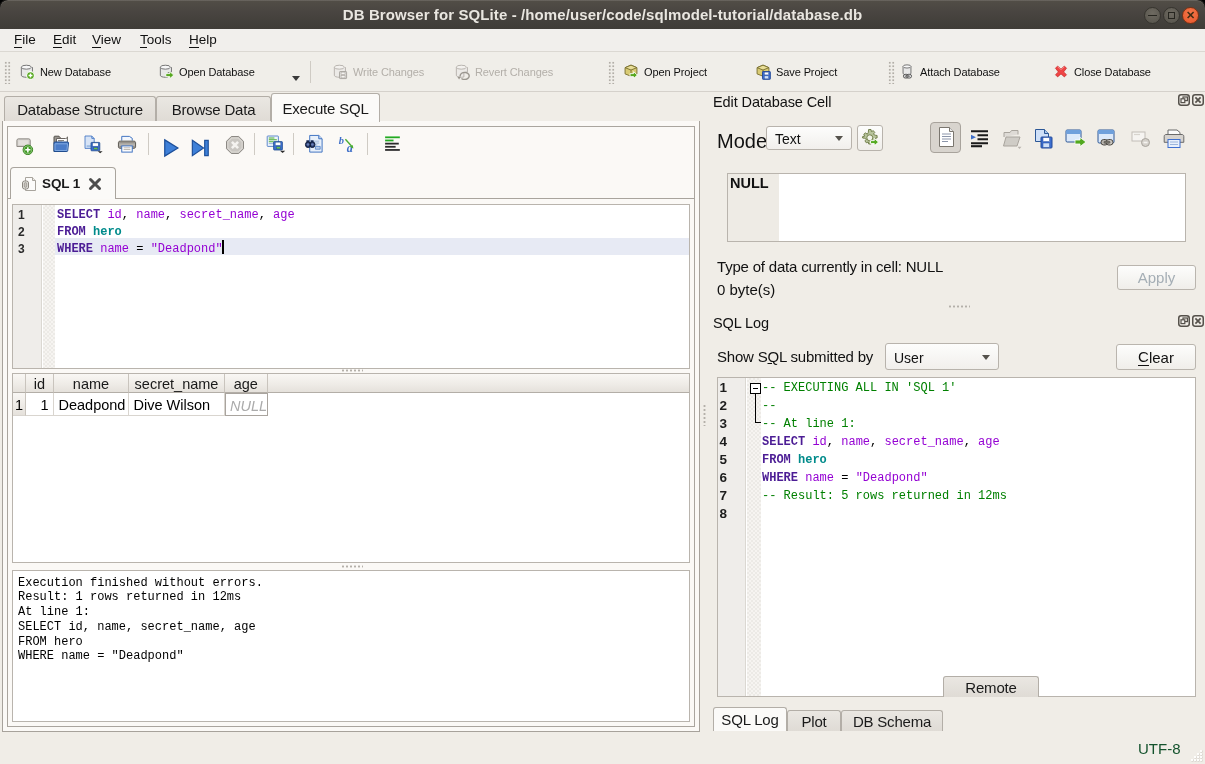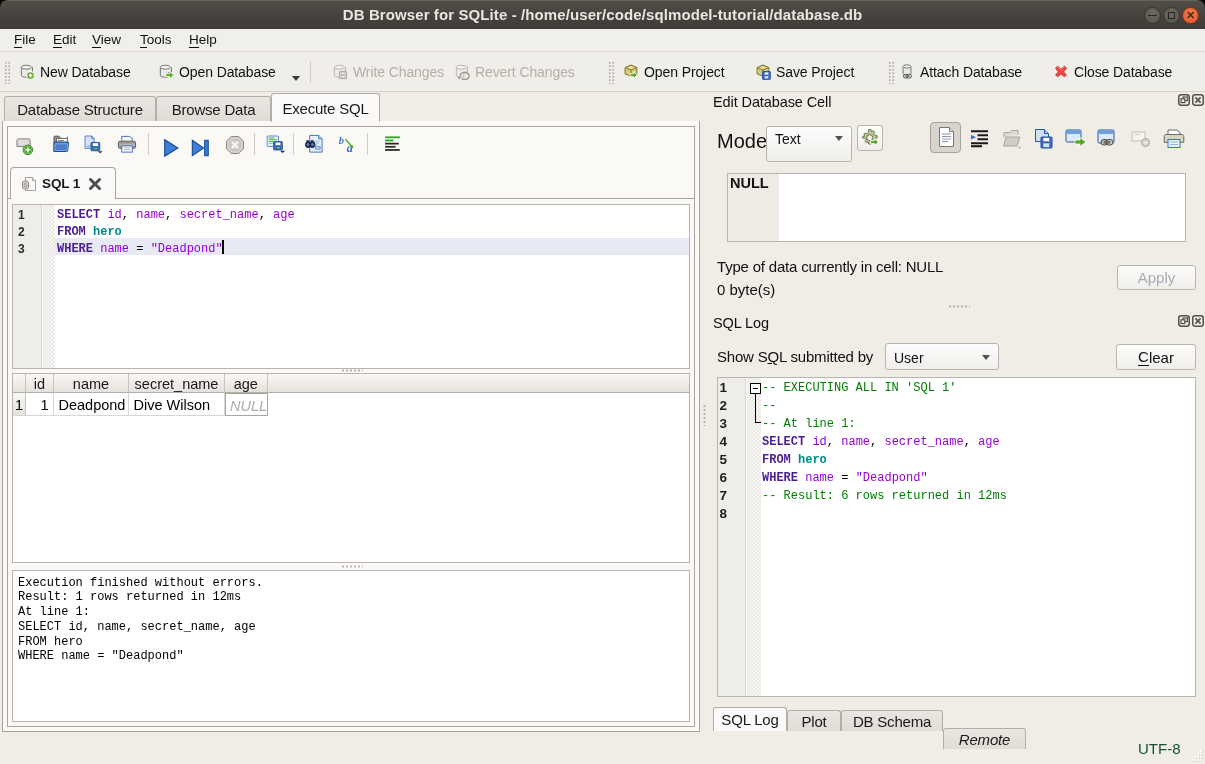--- a/index.html
+++ b/index.html
@@ -20,21 +20,21 @@
 #btn-close{ left:1182px; background:radial-gradient(circle at 50% 35%, #f4784a, #e8552a); border:1px solid #7a3214; }
 #btn-min:after { content:""; position:absolute; left:3px; right:3px; top:7px; height:1.5px; background:#26251f; }
 #btn-max:after { content:""; position:absolute; left:4px; right:4px; top:4px; bottom:4px; border:1.5px solid #26251f; }
 #btn-close:after { content:"\2715"; position:absolute; left:0; right:0; top:1px; text-align:center; font-size:11px; font-weight:bold; color:#432d14; }
 
 #menubar { position:absolute; left:0; top:29px; width:1205px; height:23px; background:#f1efec; border-bottom:1px solid #dbd8d2; }
 .menuitem { position:absolute; top:3px; font-size:13.5px; color:#111; }
 .menuitem u { text-decoration:none; border-bottom:1px solid #111; padding-bottom:0px;}
 
 #toolbar { position:absolute; left:0; top:52px; width:1205px; height:40px; background:#f0eee9; border-bottom:1px solid #d5d1cb; }
-.tbitem { position:absolute; top:0; height:40px; display:flex; align-items:center; font-size:14px; color:#111; letter-spacing:-0.1px; }
+.tbitem { position:absolute; top:0; height:40px; display:flex; align-items:center; font-size:11px; color:#111; letter-spacing:-0.1px; }
 .tbitem.dis { color:#b3afa9; }
 .tbgrip { position:absolute; top:9px; width:7px; height:23px;
   background-image:radial-gradient(circle, #b2aea7 0.9px, rgba(0,0,0,0) 1.1px); background-size:3.5px 3.5px; }
 .tbsep { position:absolute; top:9px; width:1px; height:22px; background:#cfcbc4; }
 .tbicon { width:16px; height:16px; margin-right:5px; }
 
 #maintabs { position:absolute; left:0; top:92px; width:710px; height:30px; }
 .mtab { position:absolute; top:4px; height:26px; border:1px solid #b3aea7; border-bottom:none;
   border-radius:3px 3px 0 0; background:linear-gradient(#eae7e2, #dfdbd5); font-size:15px; color:#1a1a1a;
   display:flex; align-items:center; justify-content:center; letter-spacing:-0.2px; }
@@ -79,21 +79,21 @@
 
 #msgpanel { position:absolute; left:12px; top:570px; width:678px; height:152px; border:1px solid #b9b4ad; background:#fff;
   font-family:"Liberation Mono", monospace; font-size:12px; line-height:14.75px; color:#000; padding:4.5px 0 0 5px; white-space:pre; }
 
 #vsplit { position:absolute; left:703px; top:404px; width:3px; height:22px;
   background-image:radial-gradient(circle, #b4b0a9 1px, transparent 1.2px); background-size:3px 4px; }
 
 .docktitle { position:absolute; font-size:14.5px; color:#111; letter-spacing:-0.1px; }
 
 #modelabel { position:absolute; left:717px; top:130px; font-size:20px; color:#111; }
-.combo { position:absolute; height:36px; background:linear-gradient(#fdfdfc, #f1efec); border:1px solid #b8b3ac; border-radius:3px;
+.combo { position:absolute; height:24px; background:linear-gradient(#fdfdfc, #f1efec); border:1px solid #b8b3ac; border-radius:3px;
   font-size:14px; color:#111; }
 .combo .ar { position:absolute; right:8px; top:9px; width:0; height:0; border-left:4px solid transparent; border-right:4px solid transparent; border-top:5px solid #55524c; }
 .btn { position:absolute; background:linear-gradient(#fdfdfc, #f0eeea); border:1px solid #b8b3ac; border-radius:3px;
   display:flex; align-items:center; justify-content:center; }
 
 #nullbox { position:absolute; left:727px; top:173px; width:459px; height:69px; border:1px solid #b9b4ad; background:#fff; }
 #nullstrip { position:absolute; left:0; top:0; width:51px; height:67px; background:#eeebe5; }
 #nulltext { position:absolute; left:2px; top:1px; font-size:14.5px; font-weight:600; color:#111; }
 #celltype { position:absolute; left:717px; top:258px; font-size:15px; color:#111; letter-spacing:-0.2px; }
 #cellbytes { position:absolute; left:717px; top:281px; font-size:15px; color:#111; }
@@ -431,32 +431,32 @@
   <div class="lognum" style="top:73px;">5</div>
   <div class="lognum" style="top:91px;">6</div>
   <div class="lognum" style="top:109px;">7</div>
   <div class="lognum" style="top:127px;">8</div>
   <div class="logline cmt" style="top:1px;">-- EXECUTING ALL IN 'SQL 1'</div>
   <div class="logline cmt" style="top:19px;">--</div>
   <div class="logline cmt" style="top:37px;">-- At line 1:</div>
   <div class="logline" style="top:55px;"><span class="kw">SELECT</span> <span class="idn">id</span>, <span class="idn">name</span>, <span class="idn">secret_name</span>, <span class="idn">age</span></div>
   <div class="logline" style="top:73px;"><span class="kw">FROM</span> <span class="tbl">hero</span></div>
   <div class="logline" style="top:91px;"><span class="kw">WHERE</span> <span class="idn">name</span> = <span class="idn">"Deadpond"</span></div>
-  <div class="logline cmt" style="top:109px;">-- Result: 6 rows returned in 12ms</div>
+  <div class="logline cmt" style="top:109px;">-- Result: 5 rows returned in 12ms</div>
 
   <div style="position:absolute; left:32px; top:5px; width:11px; height:11px; border:1px solid #000; background:#fff;">
     <div style="position:absolute; left:2px; top:4px; width:5px; height:1px; background:#000;"></div>
   </div>
   <div style="position:absolute; left:37px; top:16px; width:1px; height:28px; background:#000;"></div>
   <div style="position:absolute; left:37px; top:44px; width:6px; height:1px; background:#000;"></div>
 </div>
 <div class="btab active" style="left:713px; top:707px; width:74px;">SQL Log</div>
 <div class="btab" style="left:787px; top:710px; width:54px;">Plot</div>
 <div class="btab" style="left:841px; top:710px; width:102px;">DB Schema</div>
-<div class="btab" style="left:943px; top:728px; width:83px;font-style:italic;">Remote</div>
+<div class="btab" style="left:943px; top:676px; width:96px;">Remote</div>
 <div id="utf8">UTF-8</div>
 <div id="grip">
     <i style="left:9px; top:0px;"></i>
     <i style="left:6px; top:3px;"></i>
     <i style="left:9px; top:3px;"></i>
     <i style="left:3px; top:6px;"></i>
     <i style="left:6px; top:6px;"></i>
     <i style="left:9px; top:6px;"></i>
     <i style="left:0px; top:9px;"></i>
     <i style="left:3px; top:9px;"></i>

